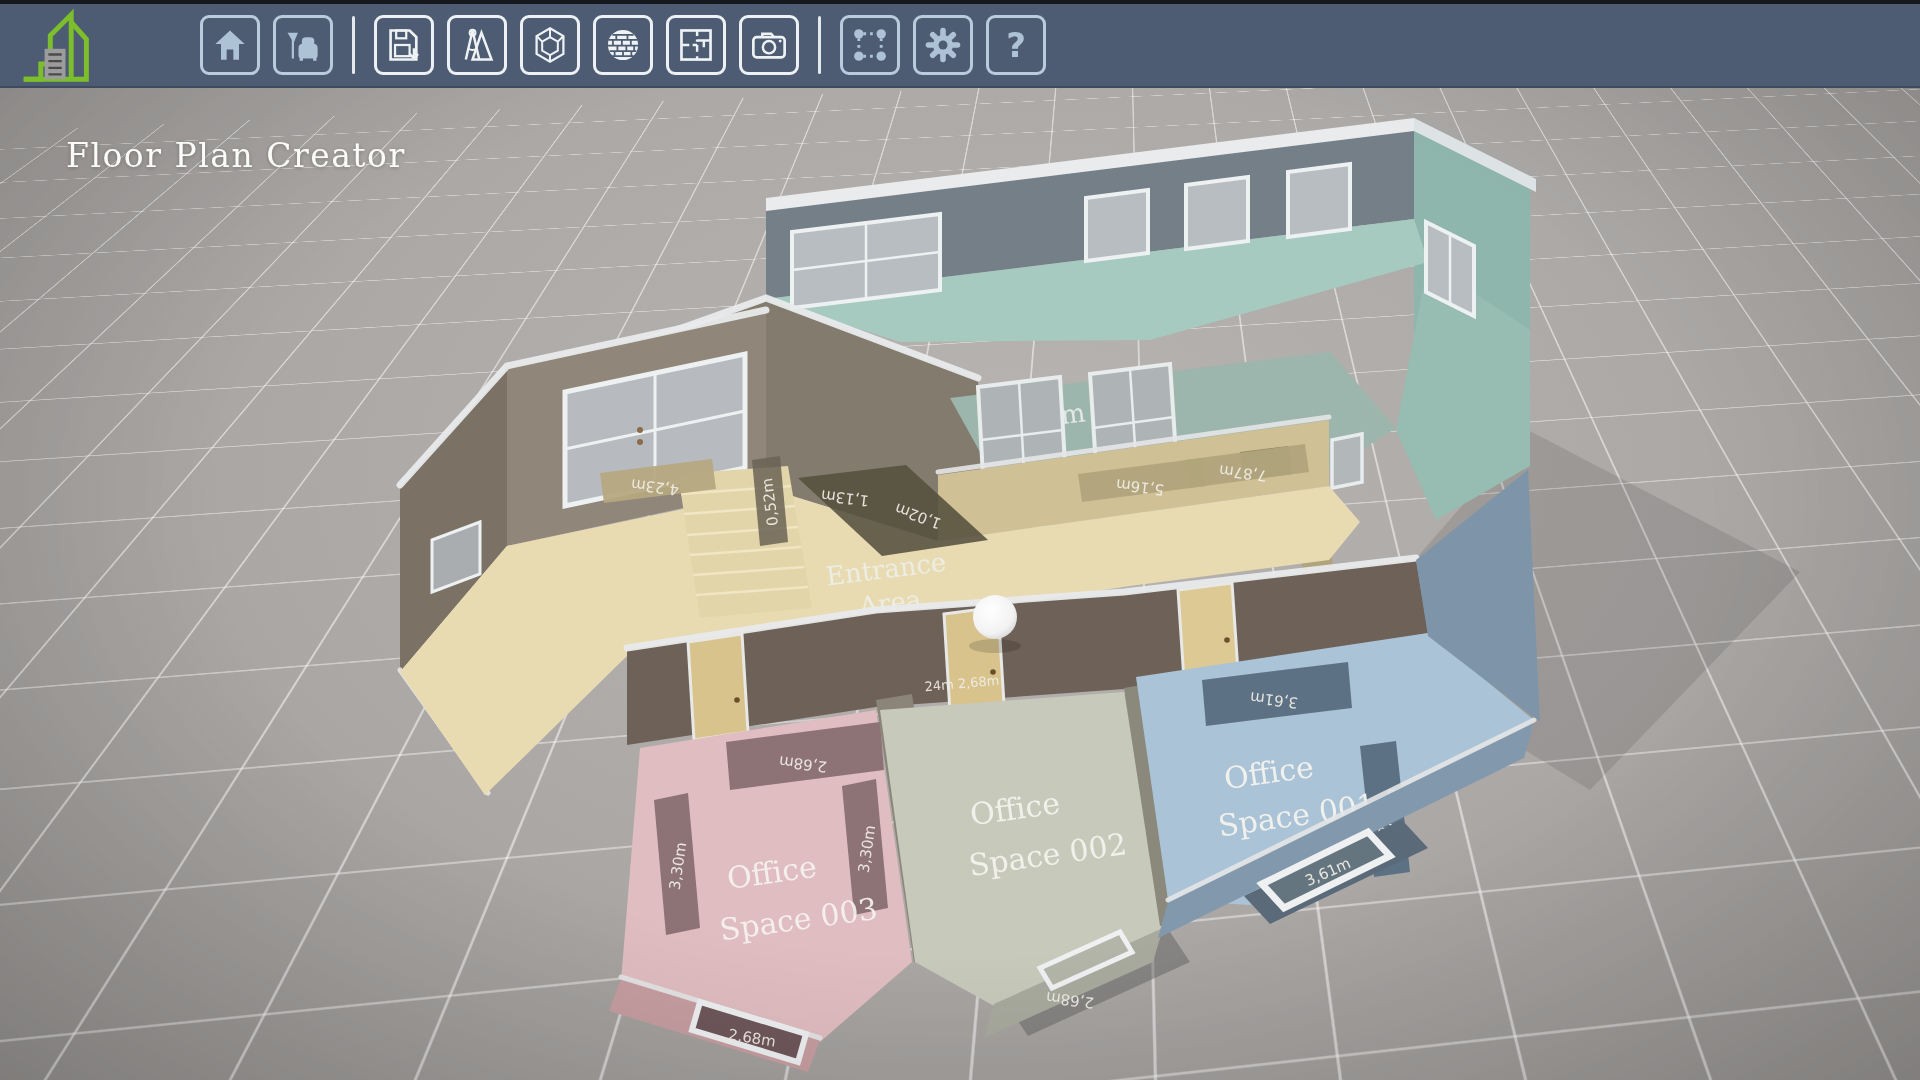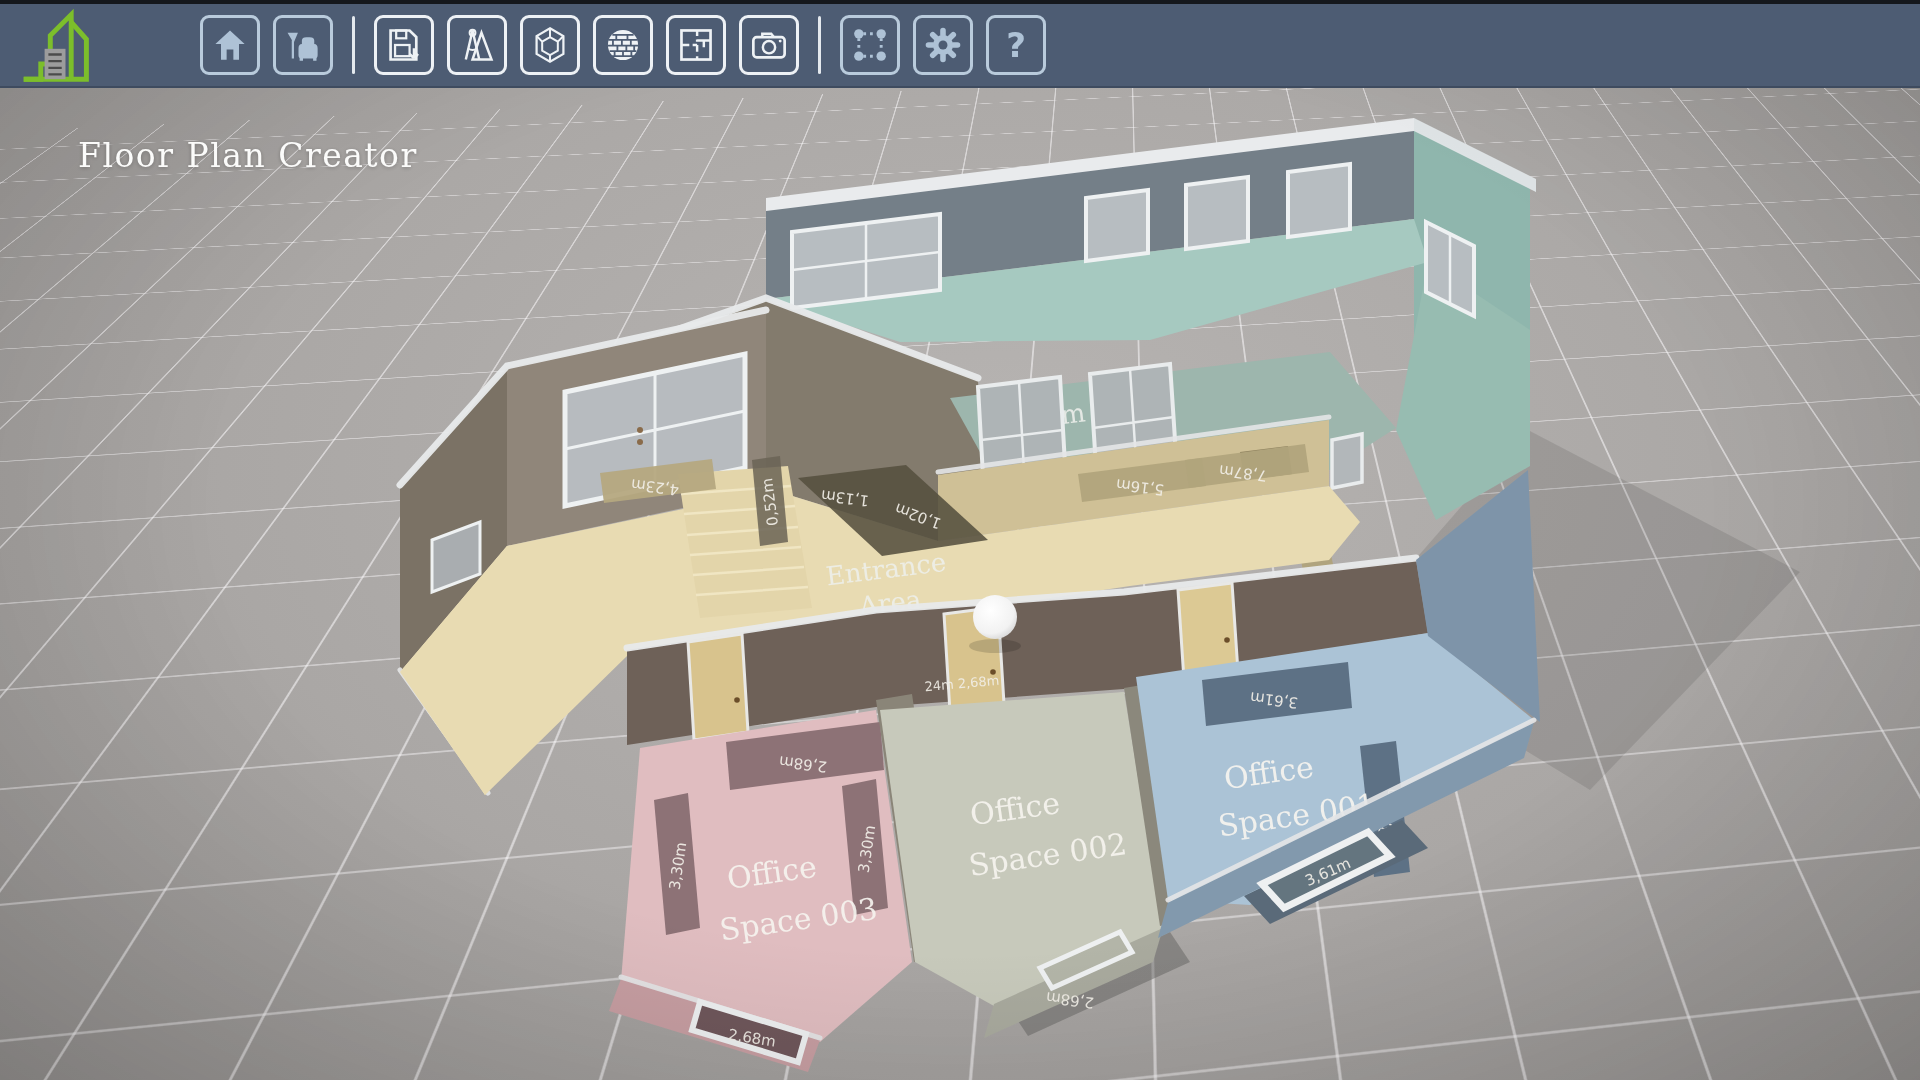--- a/index.html
+++ b/index.html
@@ -20,21 +20,21 @@
   .canvas{position:absolute;left:0;top:88px;width:1920px;height:992px;overflow:hidden;
     background:radial-gradient(ellipse at 52% 38%, #b7b4b2 0%, #aaa7a5 55%, #989593 100%);}
   .grid{position:absolute;left:-45%;top:-70%;width:230%;height:340%;
     background-image:
       repeating-linear-gradient(90deg, rgba(250,248,250,.55) 0 2px, transparent 2px 118px),
       repeating-linear-gradient(0deg, rgba(250,248,250,.45) 0 2px, transparent 2px 118px);
     transform:perspective(1500px) rotateX(54deg) rotateZ(-7deg);
     transform-origin:50% 32%;}
   .vignette{position:absolute;inset:0;pointer-events:none;
     background:radial-gradient(ellipse at 50% 42%, rgba(0,0,0,0) 55%, rgba(0,0,0,.16) 100%);}
-  .title{position:absolute;left:78px;top:48px;font-family:"DejaVu Serif",serif;
+  .title{position:absolute;left:66px;top:48px;font-family:"DejaVu Serif",serif;
     font-size:33px;color:#fbfbfa;letter-spacing:1.5px;text-shadow:0 1px 4px rgba(0,0,0,.25);}
   svg text{text-anchor:middle;}
   .dim{font-family:"DejaVu Sans",sans-serif;font-size:15px;fill:#f2efe8;opacity:.92;}
   .dim-sm{font-family:"DejaVu Sans",sans-serif;font-size:13px;fill:#f2efe8;opacity:.9;}
   .roomlabel{font-family:"DejaVu Serif",serif;font-size:30px;fill:#f6f4ef;opacity:.92;}
   .roomlabel-sm{font-family:"DejaVu Serif",serif;font-size:26px;fill:#eef0ec;opacity:.88;}
   .cap{stroke:#e8eaeb;stroke-width:7;fill:none;stroke-linecap:round;opacity:.95;}
   .cap-thin{stroke:#e4e6e7;stroke-width:5;fill:none;stroke-linecap:round;opacity:.9;}
 </style>
 </head>

